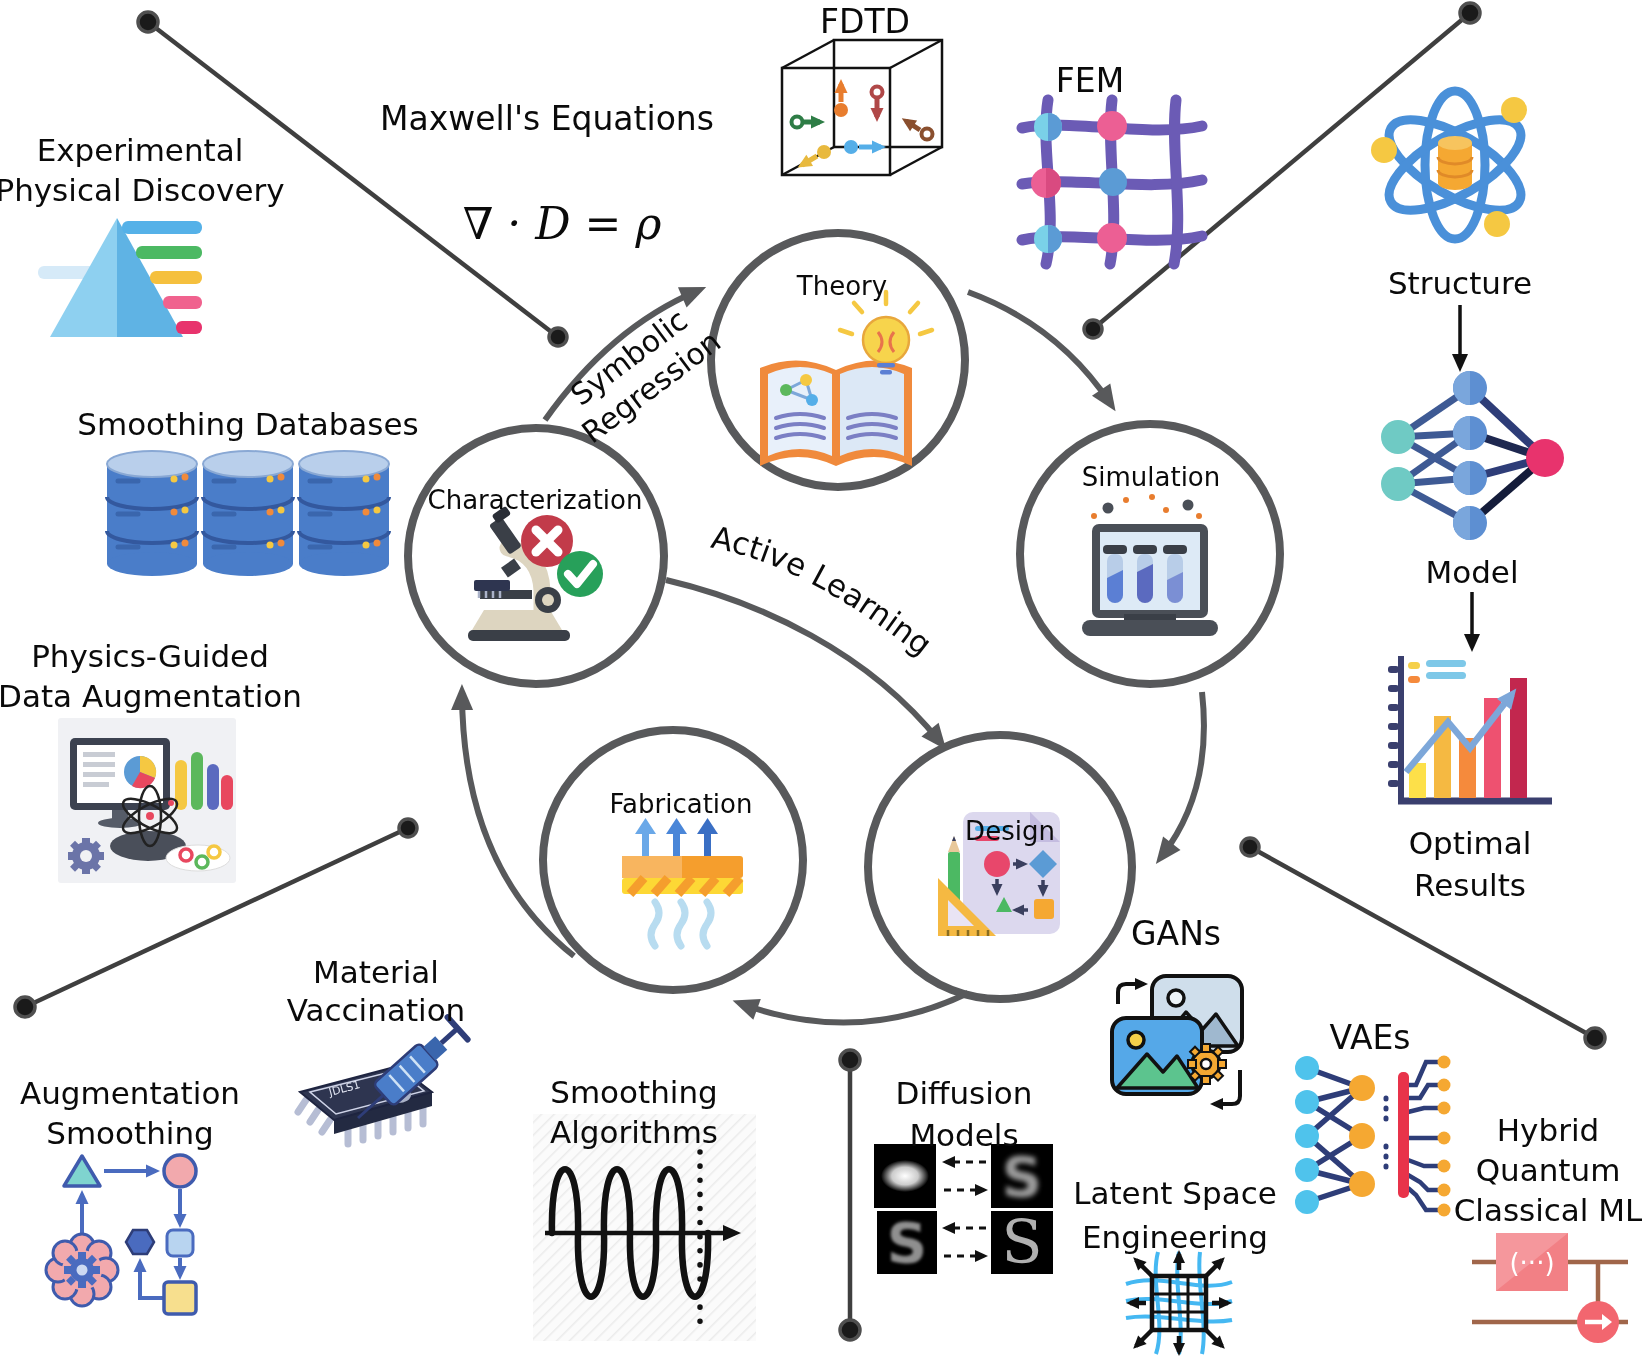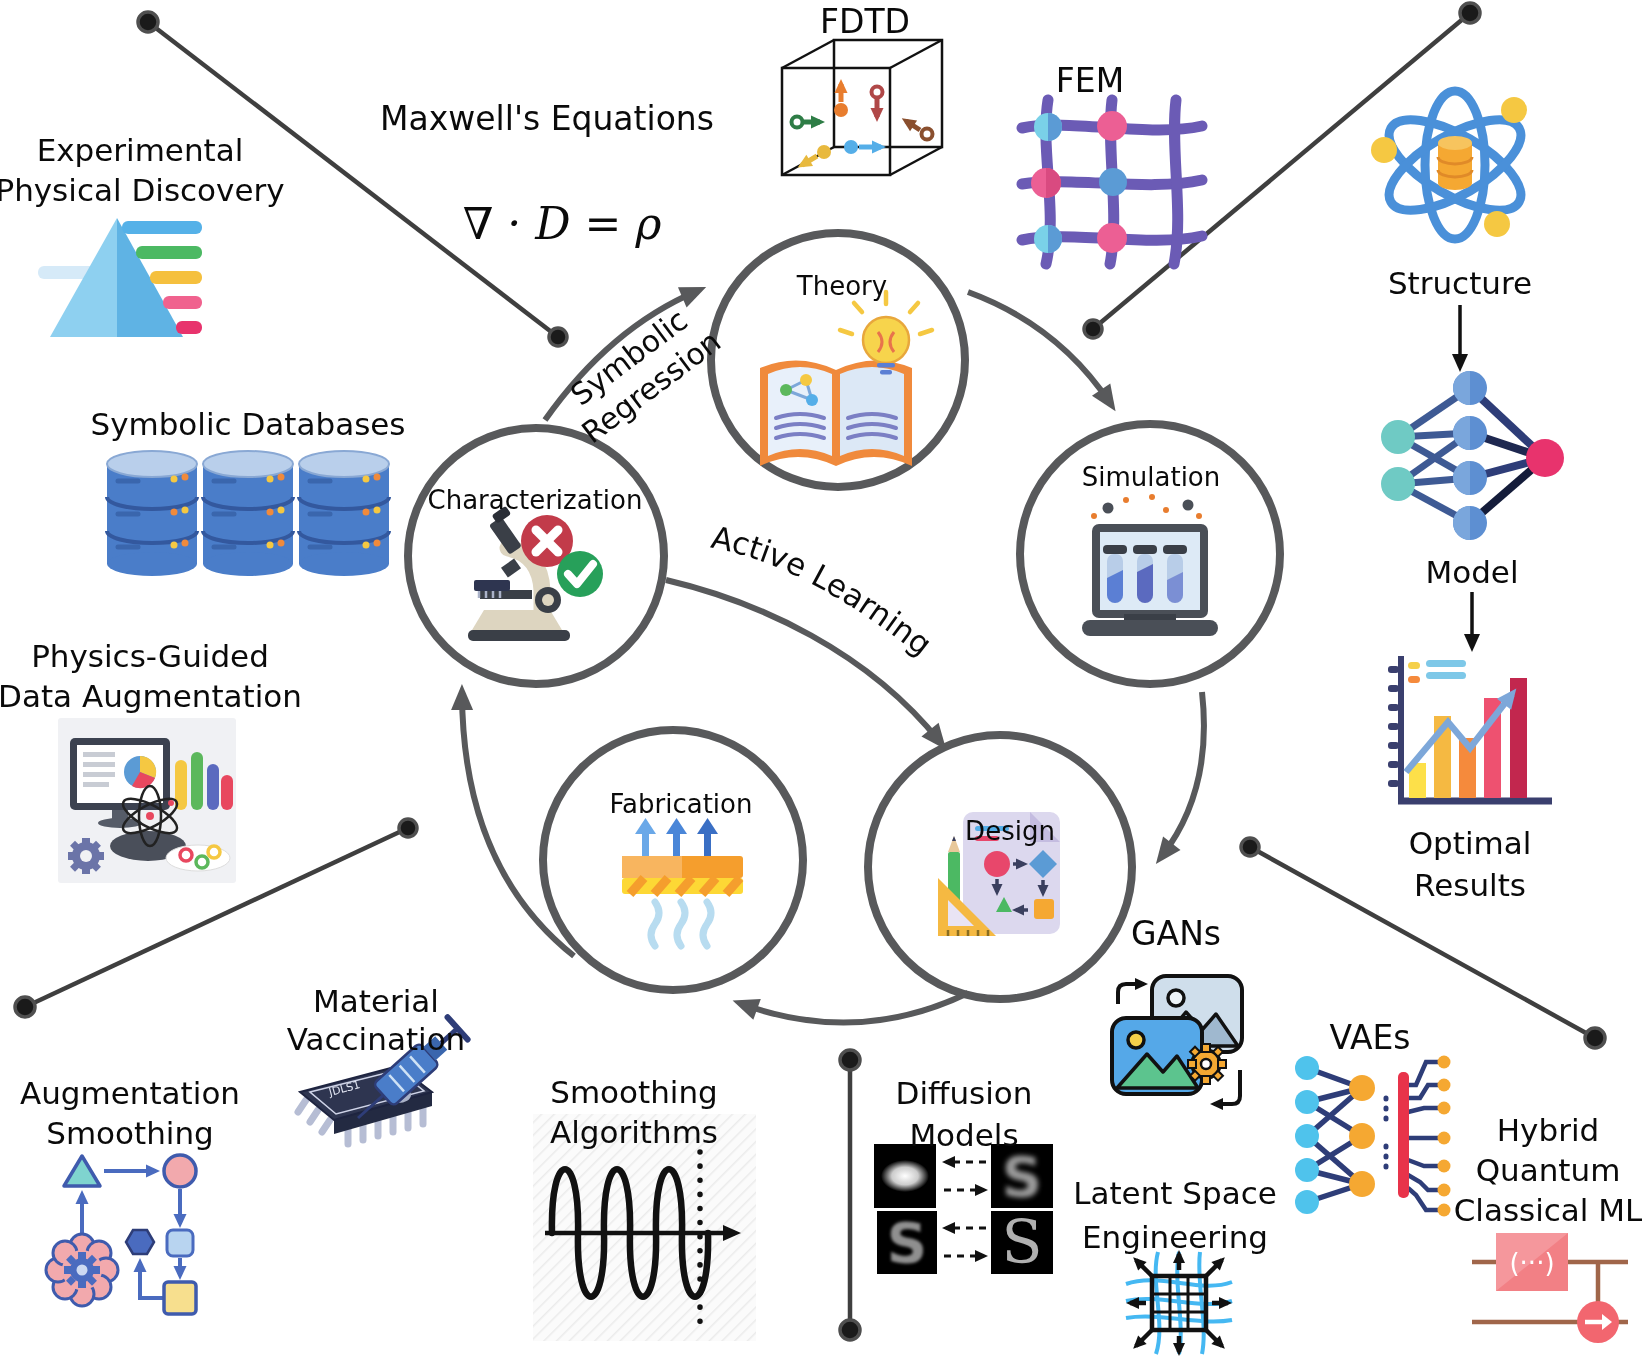--- a/index.html
+++ b/index.html
@@ -726,33 +726,33 @@
 <div class="label" style="left:865px;top:22px;font-size:33px;">FDTD</div>
 <div class="label" style="left:1090px;top:81px;font-size:33px;">FEM</div>
 <div class="label" style="left:1460px;top:283px;">Structure</div>
 <div class="label" style="left:1472px;top:572px;">Model</div>
 
 <div class="label" style="left:1470px;top:864px;line-height:42px;">
   <div>Optimal</div>
   <div>Results</div>
 </div>
 
-<div class="label" style="left:248px;top:424px;">Symbolic Databases</div>
+<div class="label" style="left:248px;top:424px;">Smoothing Databases</div>
 
 <div class="label" style="left:150px;top:676px;">
   <div>Physics-Guided</div>
   <div>Data Augmentation</div>
 </div>
 
 <div class="label" style="left:130px;top:1113px;">
   <div>Augmentation</div>
   <div>Smoothing</div>
 </div>
 
-<div class="label" style="left:376px;top:1020px;line-height:38px;">
+<div class="label" style="left:376px;top:991px;line-height:38px;">
   <div>Material</div>
   <div>Vaccination</div>
 </div>
 
 <div class="label" style="left:634px;top:1112px;">
   <div>Smoothing</div>
   <div>Algorithms</div>
 </div>
 
 <div class="label" style="left:964px;top:1114px;line-height:42px;">

